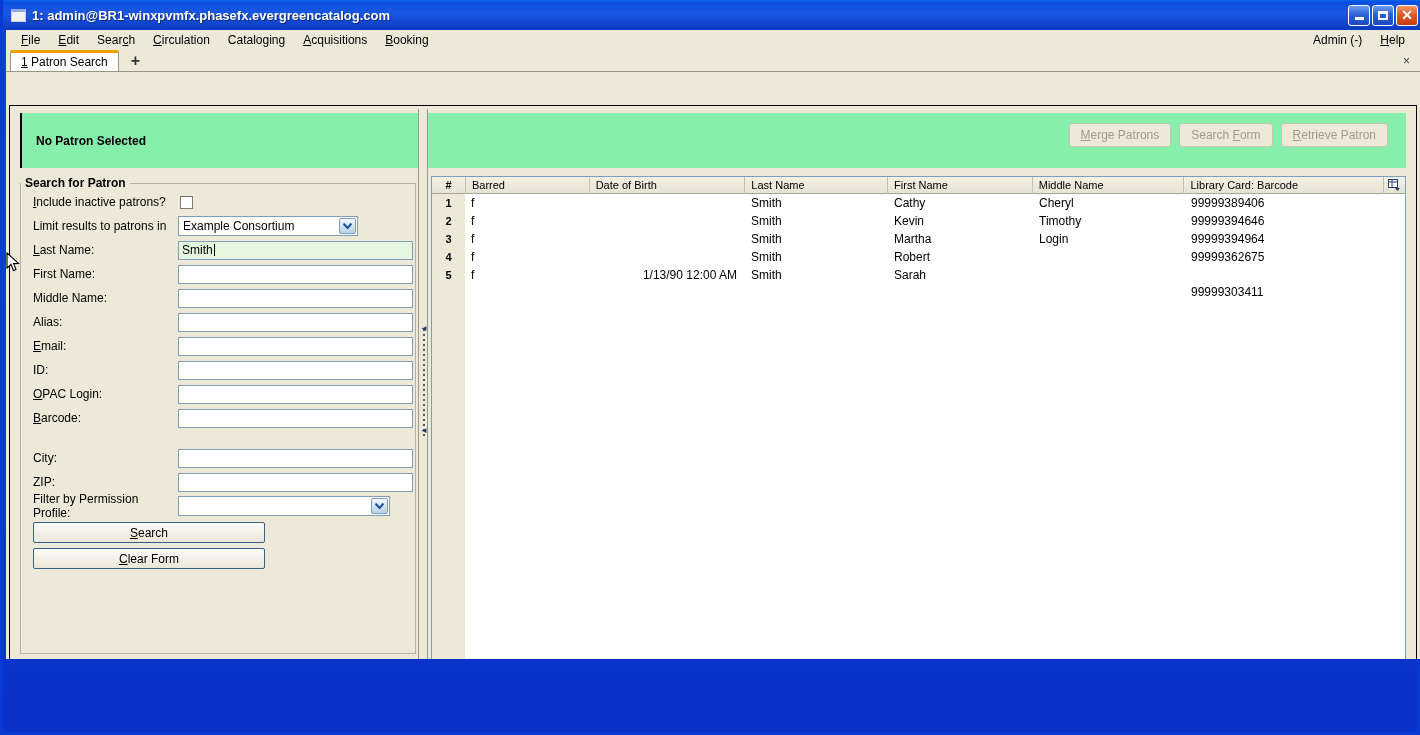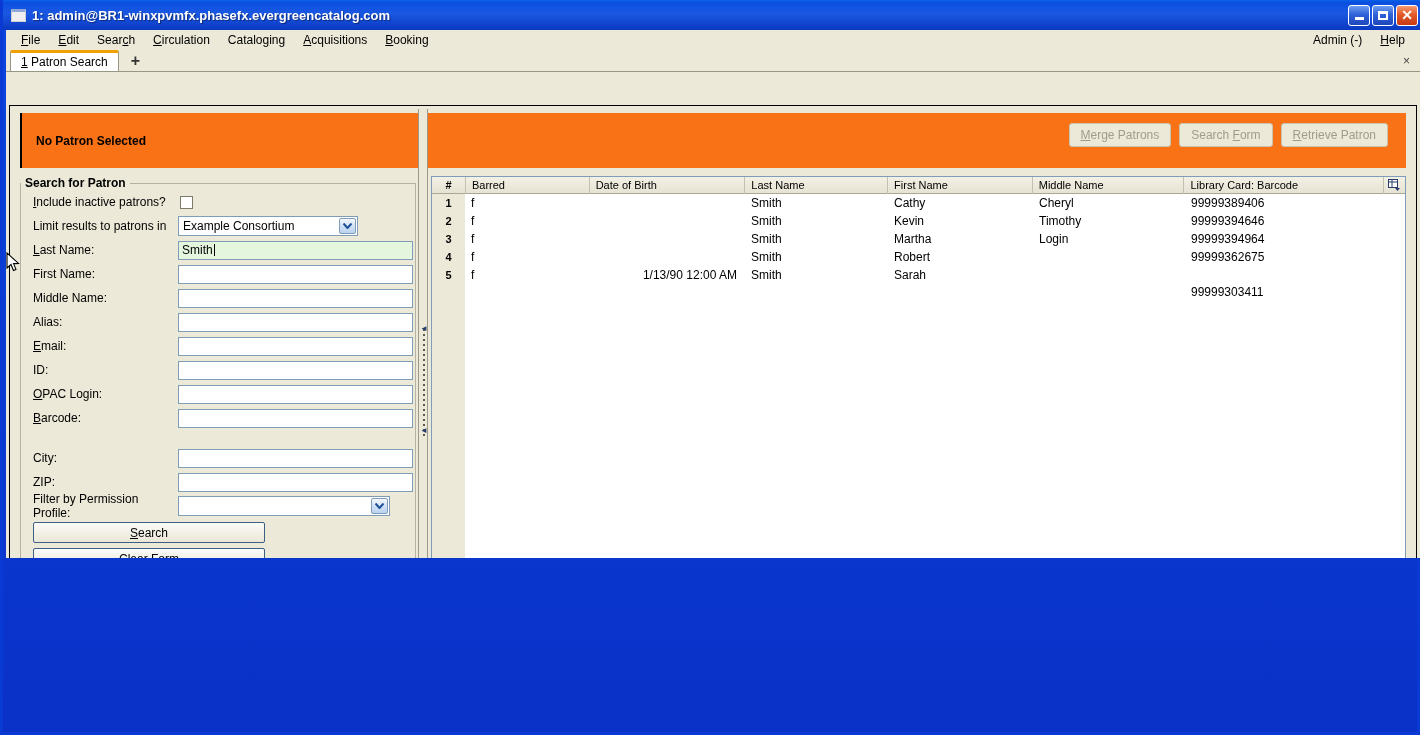--- a/index.html
+++ b/index.html
@@ -47,21 +47,21 @@
   .tb-btn.close {
     background: linear-gradient(180deg,#f59a72 0%,#e35a28 45%,#c63a12 100%);
     font-size: 14px;
   }
   .tb-btn .mn { display:block; width: 9px; height: 3px; background: #fff; margin-top: 7px; }
   .tb-btn .mx { display:block; width: 10px; height: 9px; border: 2px solid #fff; border-top-width: 3px; }
 
   
   #client {
     position: absolute; left: 3px; top: 30px;
-    width: 1414px; height: 528px;
+    width: 1414px; height: 629px;
     background: #ece9d8;
     overflow: hidden;
   }
 
   
   #menubar {
     height: 20px; background: #ece9d8;
     display: flex; align-items: center; padding: 0 6px;
     border-bottom: 1px solid #ece9d8;
   }
@@ -98,21 +98,21 @@
     background: #ece9d8;
     border: 1px solid #000000;
     border-right: 1px solid #000;
   }
 
   
   #patron-header {
     position: absolute; left: 10px; top: 7px;
     width: 1386px; height: 55px;
     border-left: 2px solid #000;
-    background: #f97316;
+    background: #86efac;
     display: flex; align-items: center;
   }
   #patron-header .ph-title {
     margin-left: 14px; font-weight: bold; font-size: 12px; color: #000;
   }
   #patron-header .ph-btns {
     margin-left: auto; display: flex; gap: 8px; margin-right: 10px;
     position: absolute; right: 8px; top: 10px;
   }
   .hdr-btn {

